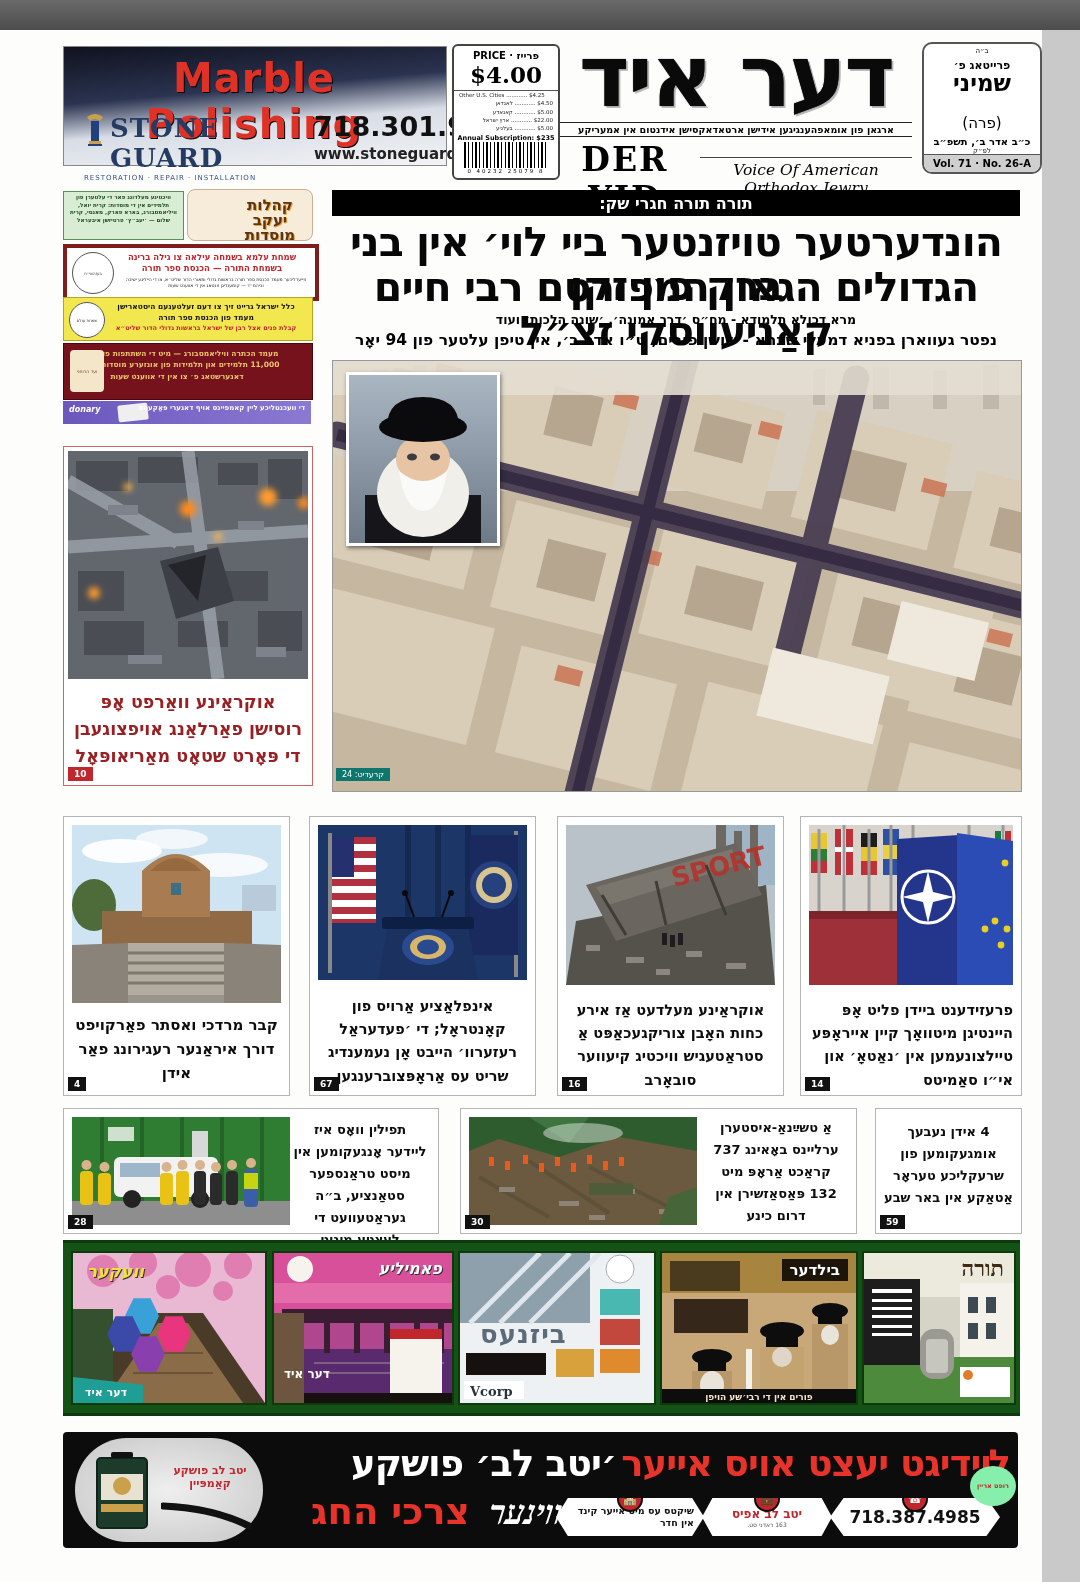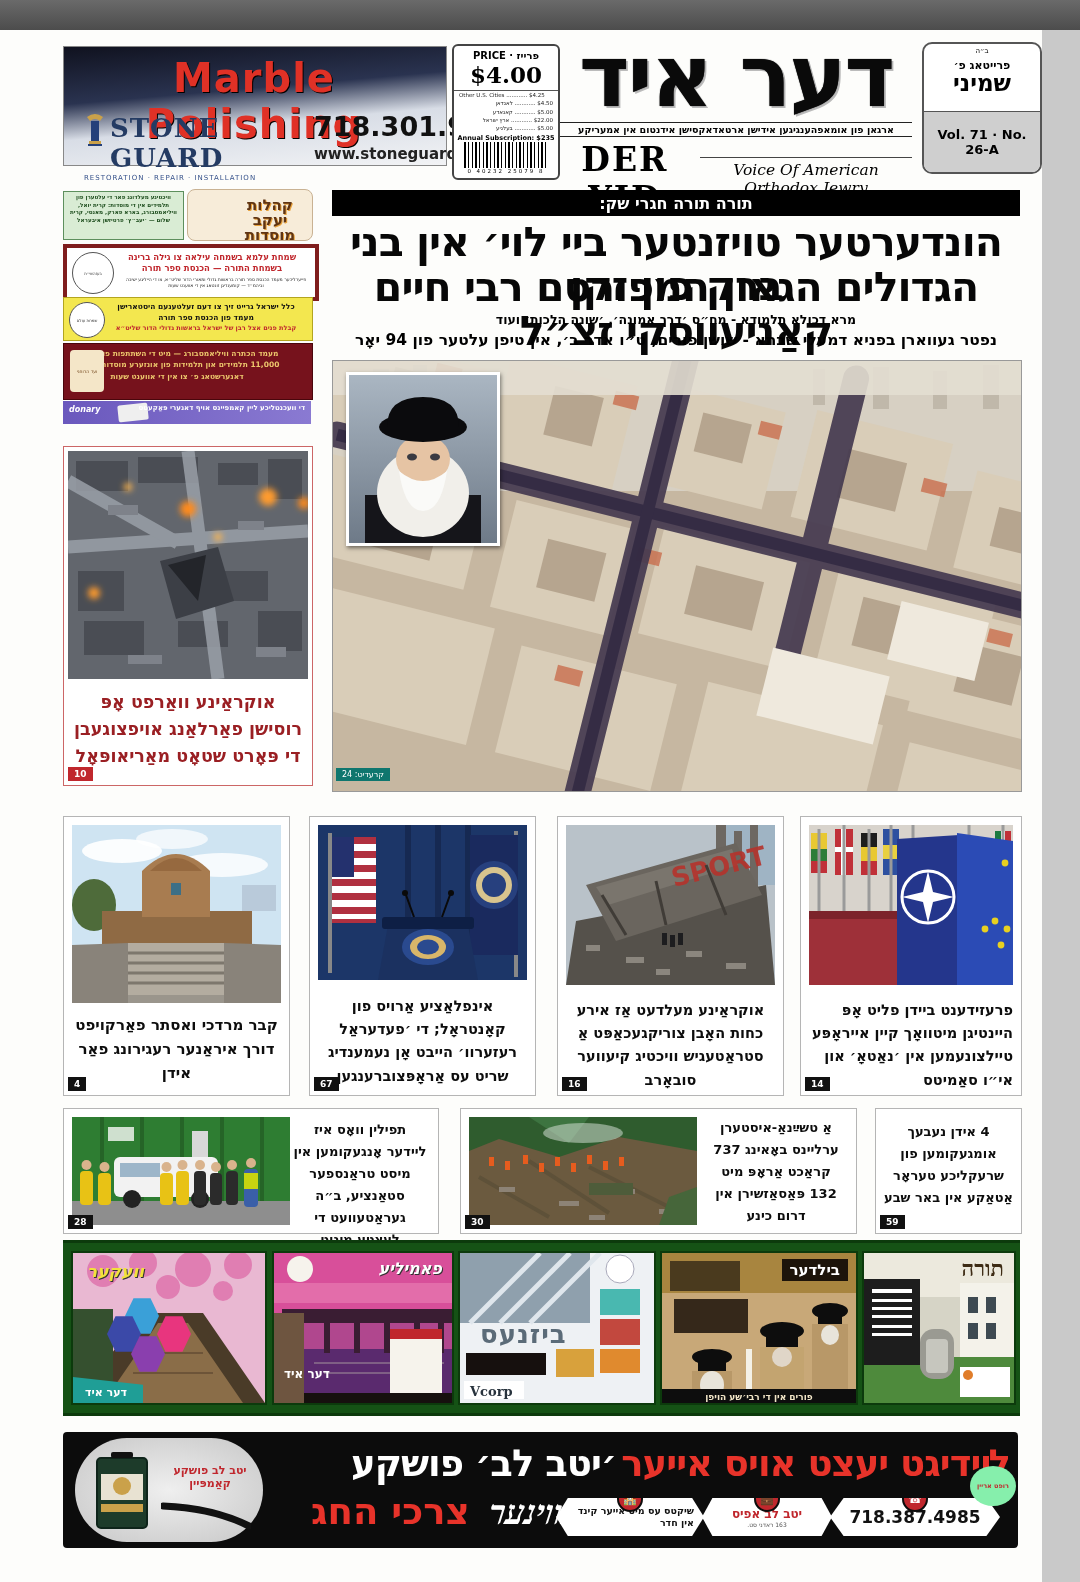--- a/index.html
+++ b/index.html
@@ -39,21 +39,21 @@
   #date-box{left:922px;top:42px;width:116px;height:128px;border:2px solid #555;border-radius:10px;background:#fff;overflow:hidden;}
   .db{text-align:center;}
   #db-bsd{font-size:7px;margin-top:3px;}
   #db-fri{font-weight:bold;font-size:11px;margin-top:4px;}
   #db-parsha{font-weight:bold;font-size:23px;line-height:1;}
   #db-extra{font-size:15px;margin-top:19px;}
   #db-hebdate{font-weight:bold;font-size:10px;margin-top:4px;}
   #db-lpk{font-size:7px;}
   #db-eng{font-weight:bold;font-size:9px;margin-top:3px;}
   #db-vol{position:absolute;left:0;bottom:0;width:100%;background:#cfcfcf;border-top:1px solid #555;
-     font-weight:bold;font-size:13px;padding:15px 0;}
+     font-weight:bold;font-size:10px;padding:3px 0;}
   
   .adbox{border:1px solid #999;overflow:hidden;}
   #ad-green{left:63px;top:191px;width:119px;height:47px;background:#d9ecd4;border:1px solid #5d8f5d;}
   #ad-green p{margin:2px 3px;font-size:5.6px;font-weight:bold;color:#1d4d1d;text-align:center;line-height:1.35;}
   #ad-kehilos{left:187px;top:189px;width:124px;height:50px;background:#f7ecd9;border:1px solid #c9b293;border-radius:8px;}
   #kehilos-logo{margin-top:8px;text-align:center;font-weight:bold;font-size:15px;color:#5f3413;
      text-shadow:1px 1px 0 #e8a23c;line-height:1;margin-left:40px;}
   #kehilos-sub{text-align:center;font-size:4.5px;color:#7a5326;margin-top:3px;}
   #ad-seal1{left:63px;top:244px;width:248px;height:49px;background:#fff;border:4px solid #7f1d1d;}
   #ad-seal2{left:63px;top:297px;width:248px;height:42px;background:#f3e74f;border:1px solid #b3a51f;}

